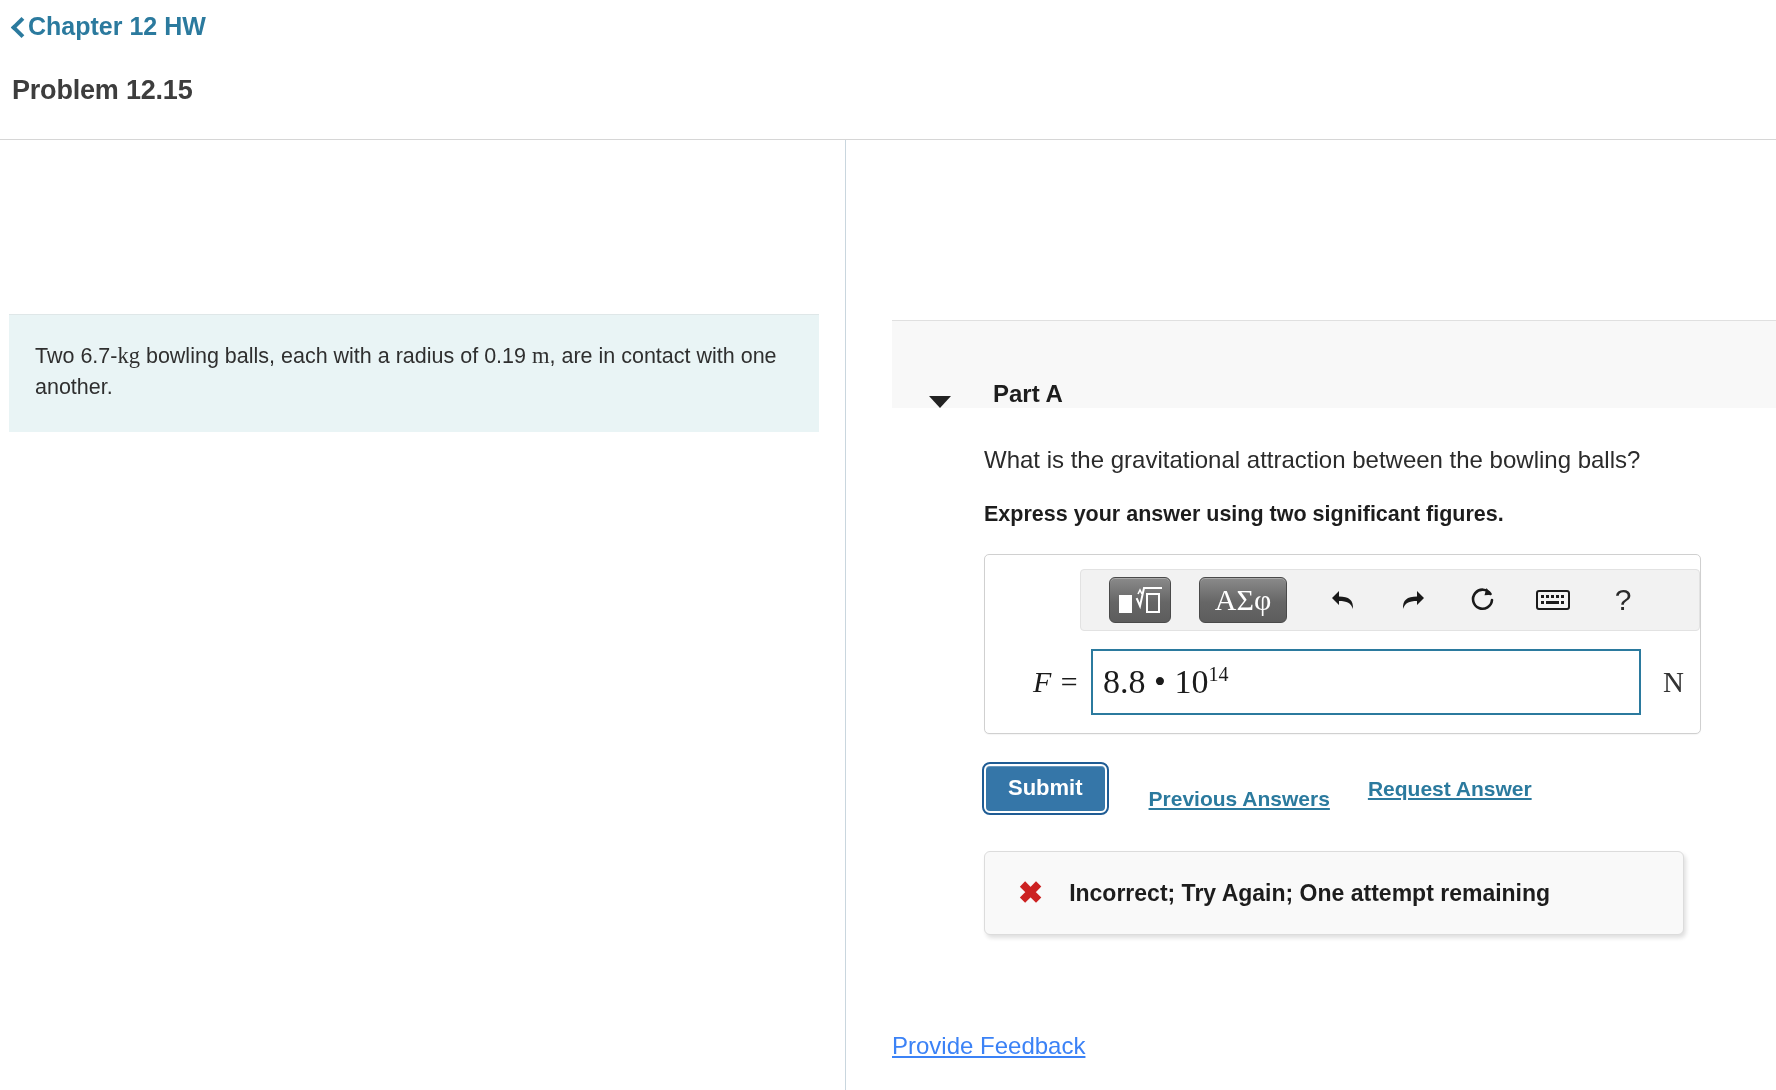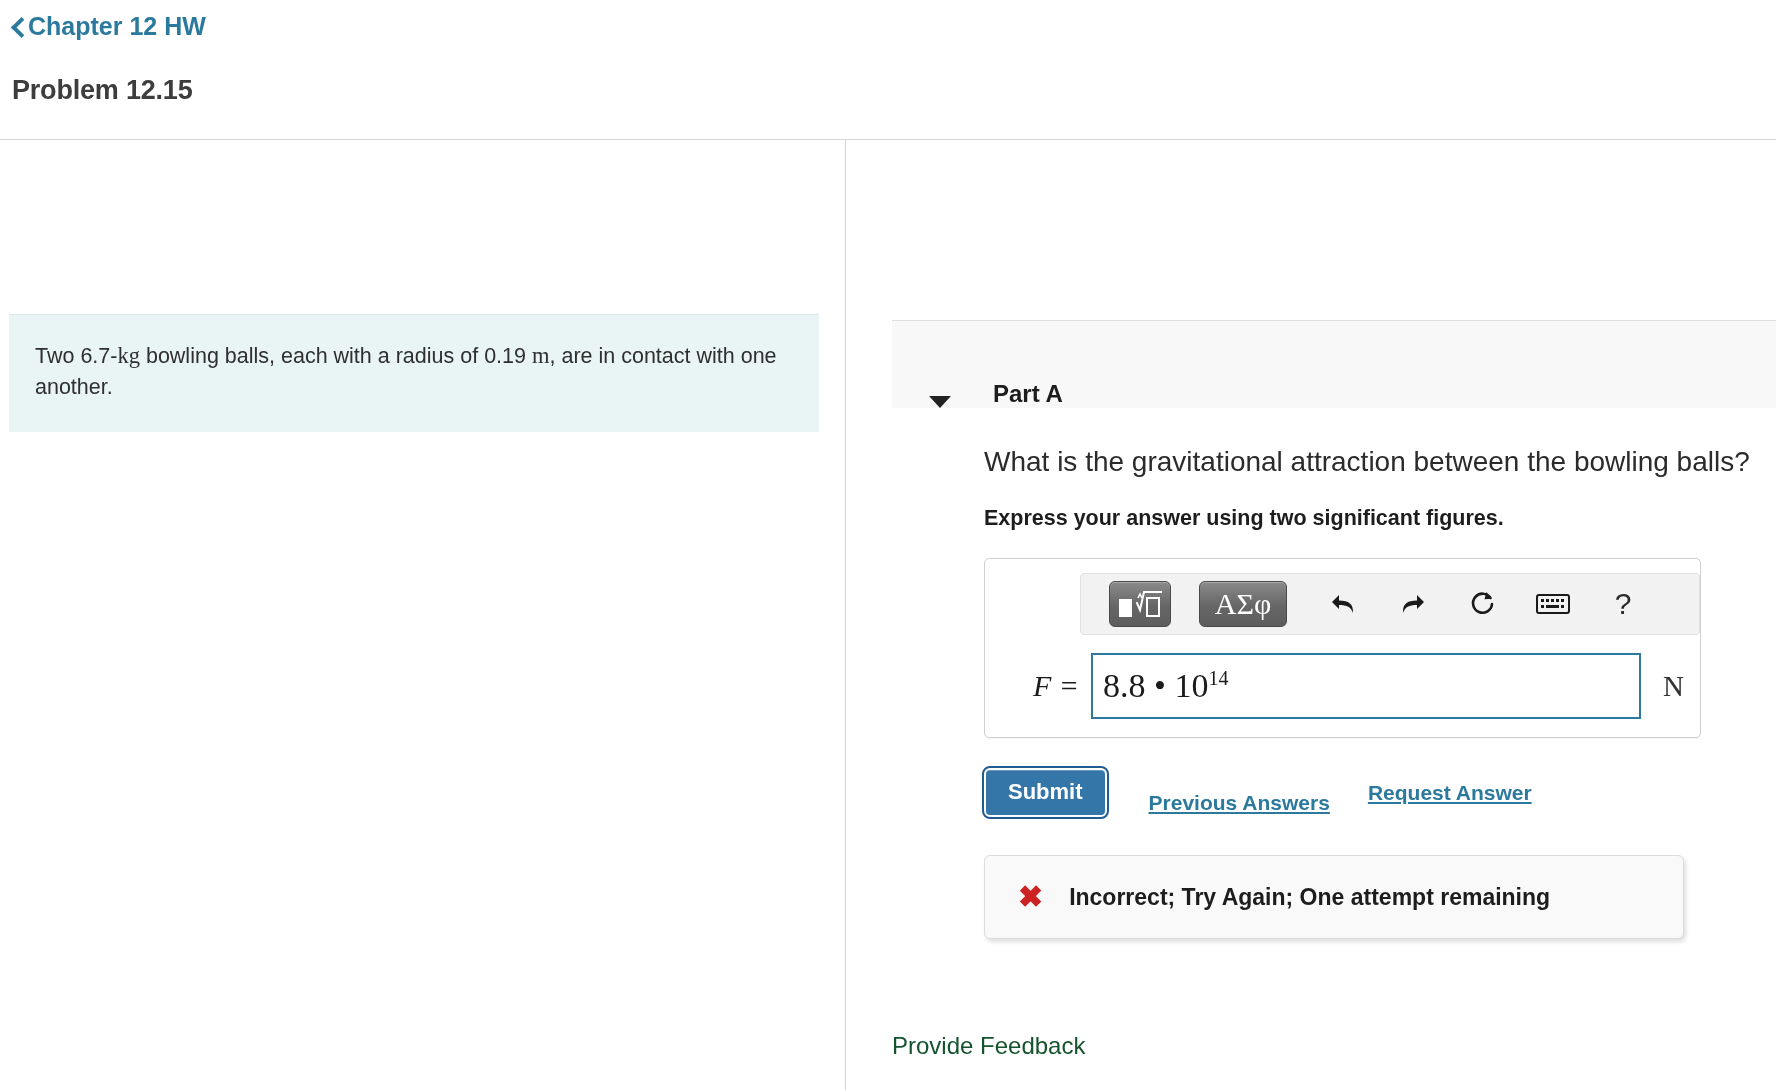--- a/index.html
+++ b/index.html
@@ -121,21 +121,21 @@
     font-weight: bold;
     color: #1d1d1d;
   }
 
   .part-body {
     margin-left: 46px;
     padding: 0 0 0 0;
   }
   .question-text {
     margin: 38px 0 0 92px;
-    font-size: 28px;
+    font-size: 24px;
     color: #2b2b2b;
   }
   .instruction-text {
     margin: 28px 0 0 92px;
     font-size: 21.5px;
     font-weight: bold;
     color: #1d1d1d;
   }
 
   
@@ -303,22 +303,23 @@
     font-weight: bold;
     color: #1d1d1d;
     text-align: right;
   }
 
   
   .feedback-link {
     position: absolute;
     left: 46px;
     top: 892px;
-    color: #14532d;
+    color: #3b82f6;
     font-size: 24px;
+    text-decoration: underline;
     cursor: pointer;
   }
 </style>
 </head>
 <body>
 
 <div class="page-header">
   <a class="breadcrumb-link">
     <span class="chevron-left"></span>
     <span>Chapter 12 HW</span>

